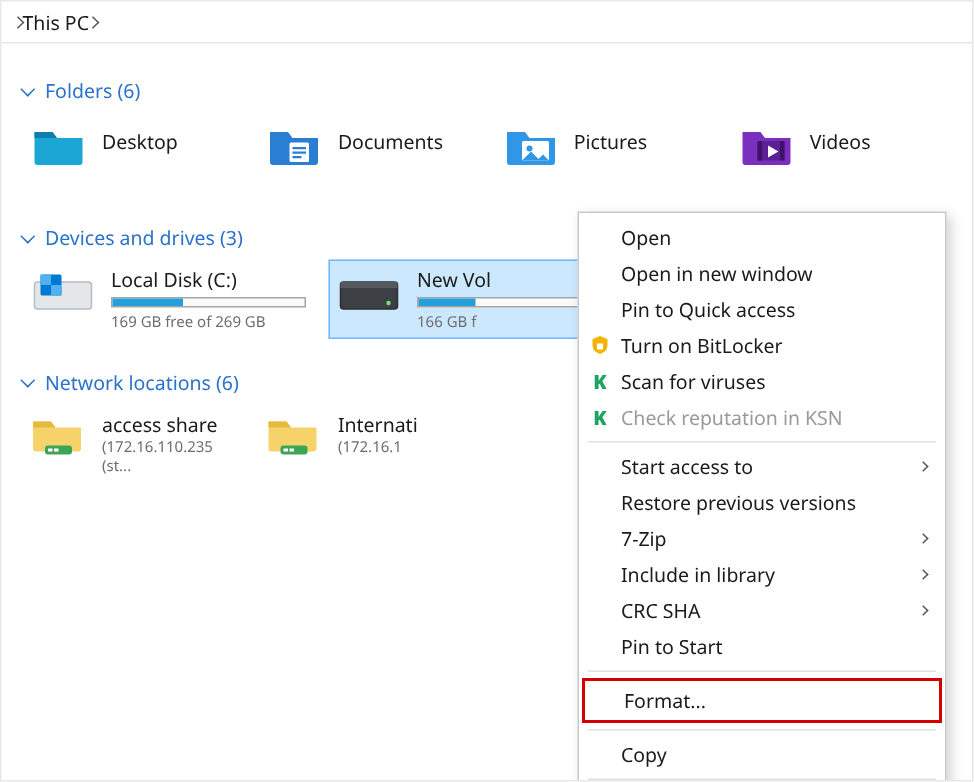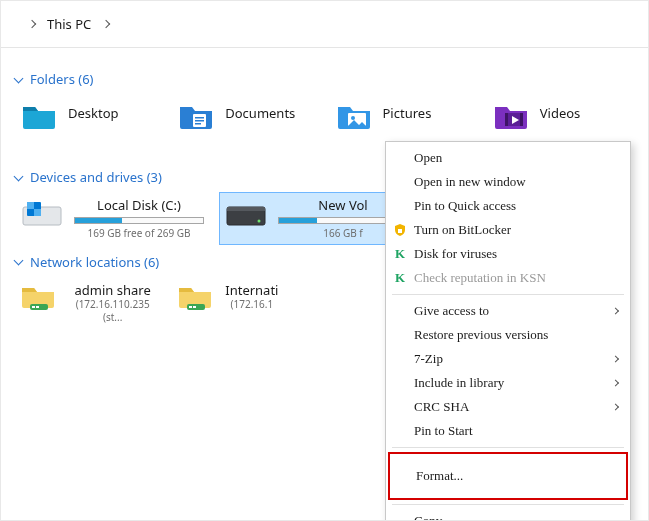--- a/index.html
+++ b/index.html
@@ -20,39 +20,37 @@
     font-size: 13px;
     color: var(--text);
     background: #fff;
     overflow: hidden;
     position: relative;
     border: 1px solid #e8e8e8;
   }
 
   
   .crumb {
-    height: 47px;
+    height: 28px;
     display: flex;
     align-items: center;
-    padding-left: 28px;
-    gap: 12px;
+    padding-left: 8px;
     border-bottom: 1px solid var(--sep);
   }
   .crumb .chev {
     display: inline-block;
     width: 6px; height: 6px;
     border-right: 1.5px solid #555;
     border-bottom: 1.5px solid #555;
     transform: rotate(-45deg);
   }
 
   
   .content {
     padding: 16px 14px 10px 14px;
-    text-align: center;
   }
   .group-header {
     display: flex; align-items: center; gap: 8px;
     color: var(--link);
     font-size: 13px;
     padding: 6px 0 6px 0;
     cursor: default;
   }
   .group-header .caret {
     width: 7px; height: 7px;
@@ -117,25 +115,24 @@
     box-shadow: 3px 3px 8px rgba(0,0,0,.18);
     padding: 4px 2px;
     font-size: 13px;
   }
   .ctx .row {
     display: flex; align-items: center;
     height: 24px;
     padding: 0 30px 0 26px;
     position: relative;
     cursor: default;
-    font-family: Liberation Serif, serif;
   }
   .ctx .row.hl {
     border: 2.5px solid var(--highlight-red);
-    height: 48px;
+    height: 30px;
     align-items: center;
   }
   .ctx .row .arrow-r {
     position: absolute; right: 10px; top: 50%;
     width: 5px; height: 5px;
     border-right: 1.2px solid #555;
     border-top: 1.2px solid #555;
     transform: translateY(-50%) rotate(45deg);
   }
   .ctx .row .ico {
@@ -223,21 +220,21 @@
         </div>
     </div>
     <div></div>
   </div>
 
   <div class="group-header">
     <span class="caret"></span>
     <span>Devices and drives (3)</span>
   </div>
 
-  <div class="grid" style="margin-bottom:2px">
+  <div class="grid" style="margin-bottom:14px">
     <div class="item drive">
       <span class="ic ic-drive">
         <svg width="42" height="34" viewBox="0 0 42 34">
             <rect x="2" y="10" width="38" height="18" rx="2" fill="#e4e7ea" stroke="#b6bcc2"></rect>
             <rect x="6" y="5" width="14" height="14" rx="1" fill="#0078d4"></rect>
             <rect x="6" y="5" width="7" height="7" fill="#50b0f0"></rect>
             <rect x="13" y="12" width="7" height="7" fill="#50b0f0"></rect>
           </svg>
       </span>
       <div class="texts">
@@ -287,21 +284,21 @@
       <span class="ic">
         <svg width="38" height="34" viewBox="0 0 38 34">
             <path d="M2 6h12l3 4h17v14a2 2 0 0 1-2 2H4a2 2 0 0 1-2-2z" fill="#f5d36a"></path>
             <path d="M2 6h12l3 4H2z" fill="#e5bb3f"></path>
             <rect x="10" y="22" width="18" height="6" rx="2" fill="#3aa655"></rect>
             <rect x="12" y="24" width="3" height="2" fill="#fff"></rect>
             <rect x="16" y="24" width="3" height="2" fill="#fff"></rect>
           </svg>
       </span>
       <div class="texts">
-        <span>admin share</span>
+        <span>access share</span>
         <span class="sub">(172.16.110.235 (st...</span>
       </div>
     </div>
 
     <div class="item net">
       <span class="ic">
         <svg width="38" height="34" viewBox="0 0 38 34">
             <path d="M2 6h12l3 4h17v14a2 2 0 0 1-2 2H4a2 2 0 0 1-2-2z" fill="#f5d36a"></path>
             <path d="M2 6h12l3 4H2z" fill="#e5bb3f"></path>
             <rect x="10" y="22" width="18" height="6" rx="2" fill="#3aa655"></rect>
@@ -340,31 +337,31 @@
           <path d="M7 1l5 2v4c0 3-2 5-5 6-3-1-5-3-5-6V3z" fill="#f2b400"></path>
           <rect x="5" y="6" width="4" height="4" fill="#fff"></rect>
         </svg>
     </span>
     <span>Turn on BitLocker</span>
   </div>
   <div class="row">
     <span class="ico">
         <span style="font-weight:900;color:#1fa463;font-size:13px">K</span>
       </span>
-    <span>Disk for viruses</span>
+    <span>Scan for viruses</span>
   </div>
   <div class="row disabled">
     <span class="ico">
         <span style="font-weight:900;color:#1fa463;font-size:13px">K</span>
       </span>
     <span>Check reputation in KSN</span>
   </div>
   <div class="sep"></div>
   <div class="row">
-      <span>Give access to</span>
+      <span>Start access to</span>
       <span class="arrow-r"></span>
     </div>
   <div class="row">
       <span>Restore previous versions</span>
     </div>
   <div class="row">
       <span>7-Zip</span>
       <span class="arrow-r"></span>
     </div>
   <div class="row">

